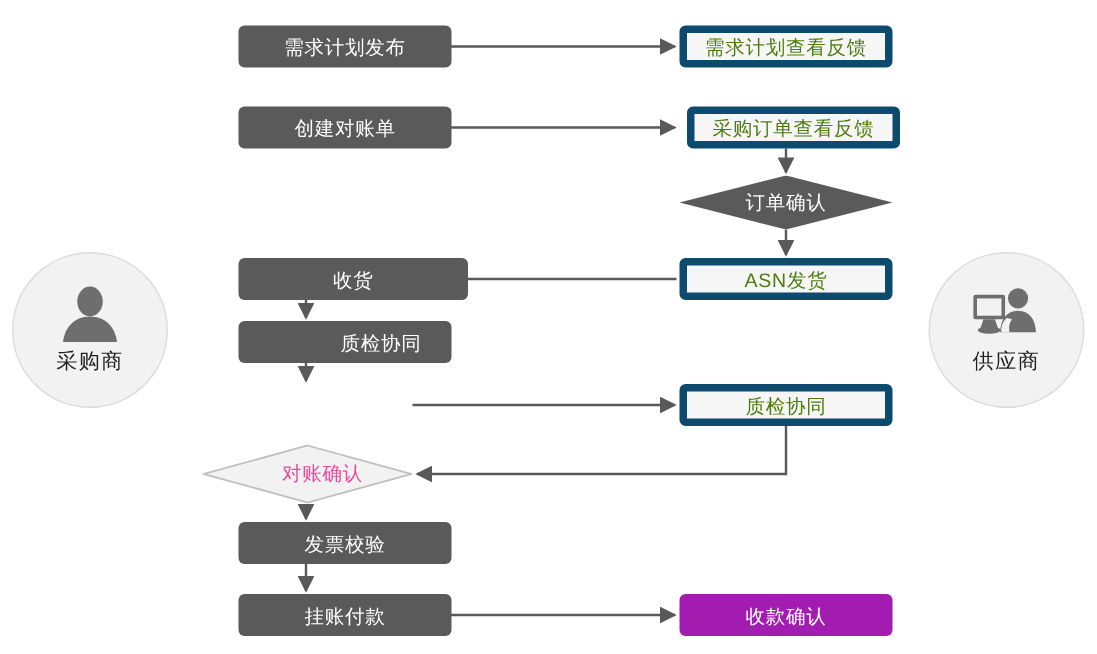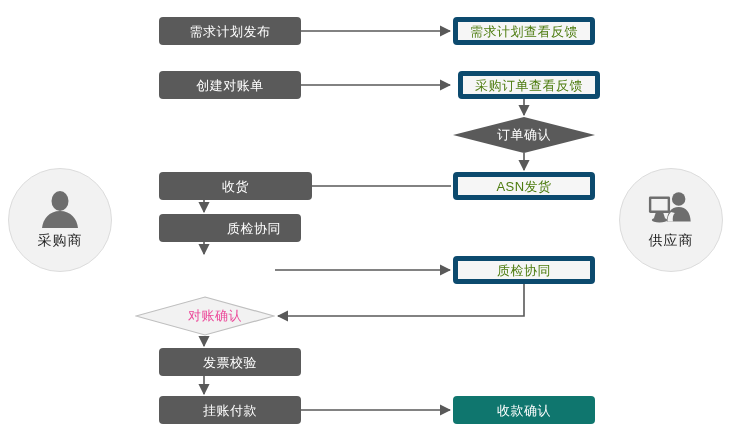--- a/index.html
+++ b/index.html
@@ -38,21 +38,21 @@
     letter-spacing: 0.5px;
     border-radius: 4px;
     white-space: nowrap;
   }
   .node.dark {
     background: #5a5a5a;
     color: #ffffff;
     margin-left: 26px;
   }
   .node.mid {
-    background: #0f766e;
+    background: #a21caf;
     color: #ffffff;
   }
   .node.light {
     background: #f6f6f6;
     color: #4d7c0f;
     border: 5px solid #0c4a6e;
   }
 
   
   .diamond {

